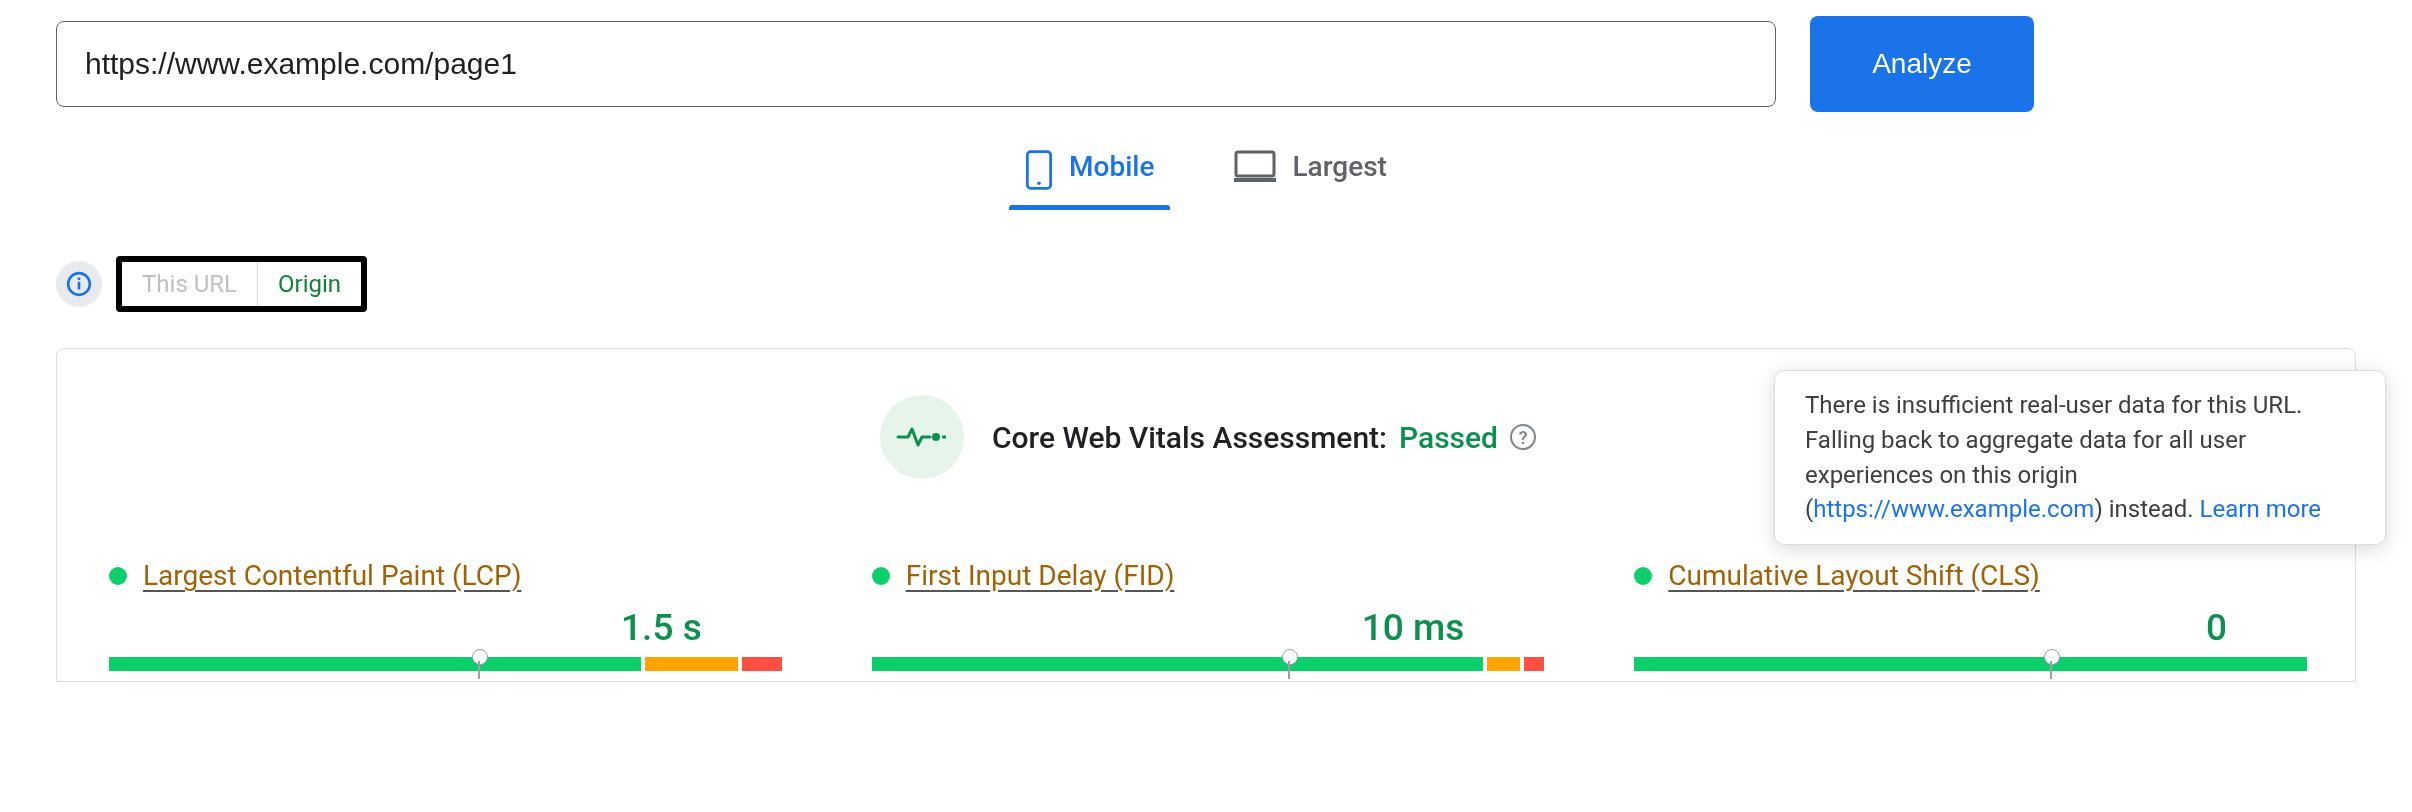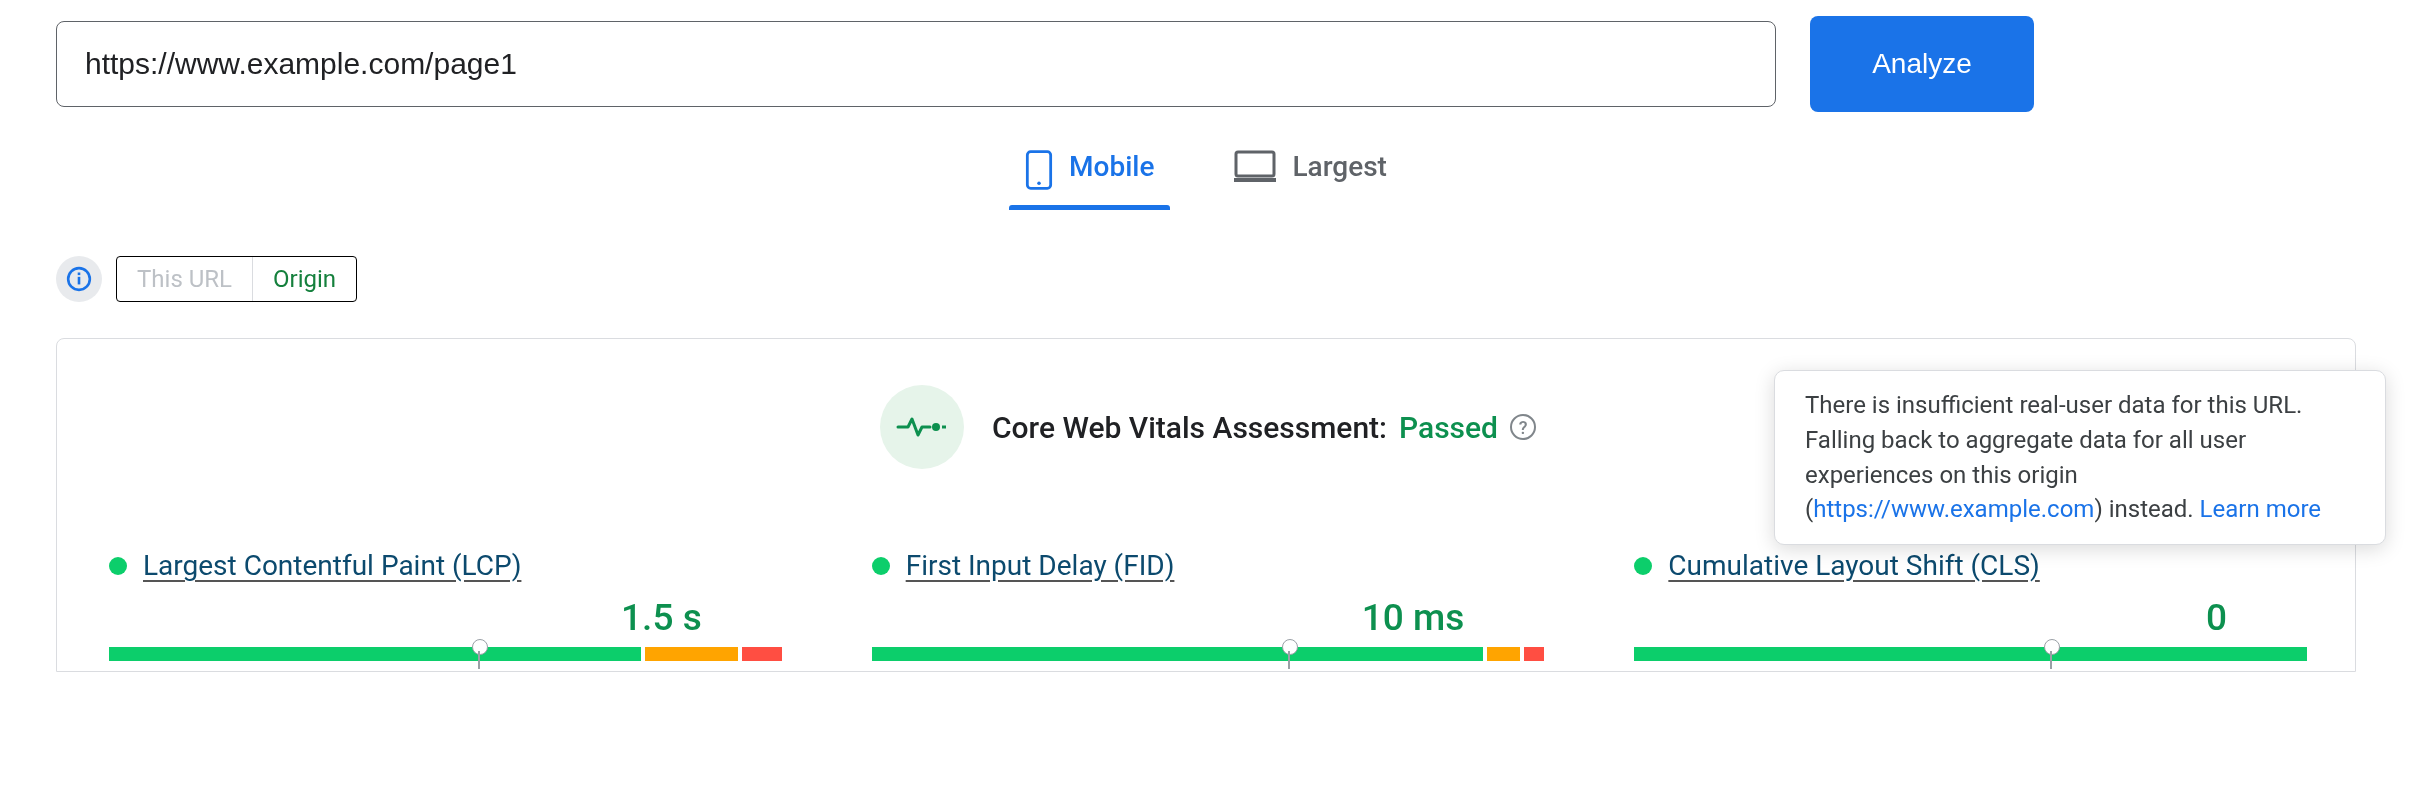--- a/index.html
+++ b/index.html
@@ -89,21 +89,21 @@
   .section-right { display: flex; align-items: center; gap: 14px; }
   .info-circle {
     width: 46px; height: 46px; border-radius: 50%;
     background: #e8eaed;
     display: flex; align-items: center; justify-content: center;
     cursor: pointer;
   }
   .info-circle svg { display:block; }
   .seg-group {
     display: flex;
-    border: 1px solid #000000;
+    border: 6px solid #000000;
     border-radius: 4px;
     overflow: hidden;
   }
   .seg {
     padding: 8px 20px;
     font-size: 24px;
   }
   .seg.disabled { color: #bdc1c6; }
   .seg.selected { color: #15803d; border-left: 1px solid #dadce0; }
 
@@ -139,21 +139,21 @@
   }
 
   
   .metrics {
     display: flex;
     gap: 90px;
   }
   .metric { flex: 1; }
   .metric-head { display: flex; align-items: center; gap: 16px; margin-bottom: 14px;}
   .dot-green { width: 18px; height: 18px; border-radius: 50%; background: #0cce6b; }
-  .metric-name { font-size: 28px; color: #0c4a6e; text-decoration: underline; text-decoration-color: #555; text-underline-offset: 5px; cursor: pointer;}
+  .metric-name { font-size: 28px; color: #a16207; text-decoration: underline; text-decoration-color: #555; text-underline-offset: 5px; cursor: pointer;}
   .metric-value { font-size: 37px; font-weight: 500; color: #0d904f; text-align: right; padding-right: 80px; margin-bottom: 8px;}
   .bar-wrap { position: relative; height: 24px; }
   .bar { position: relative; width: 100%; height: 14px; display:flex; gap:4px;}
   .bar span { display:block; height:14px; }
   .bar .g { background: #0cce6b; }
   .bar .o { background: #ffa400; }
   .bar .r { background: #ff4e42; }
   .marker {
     position: absolute;
     top: -8px;

